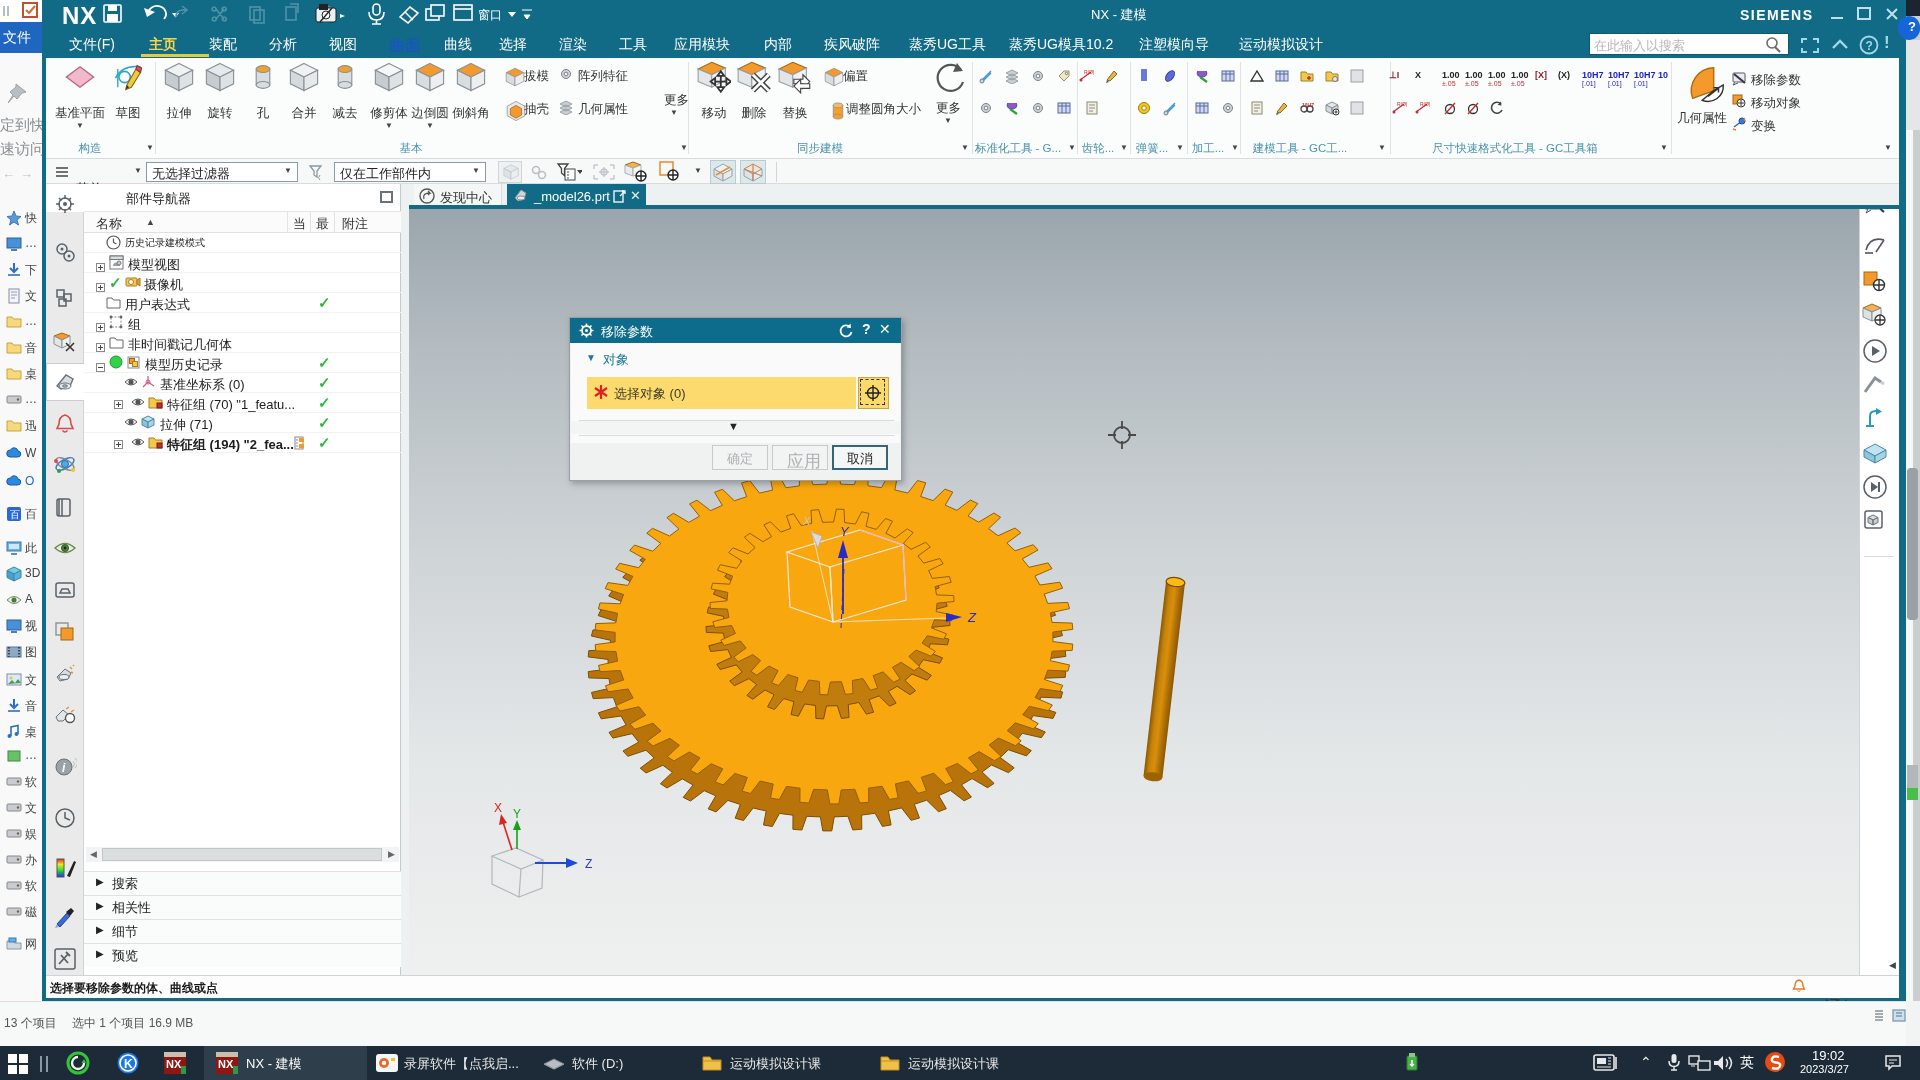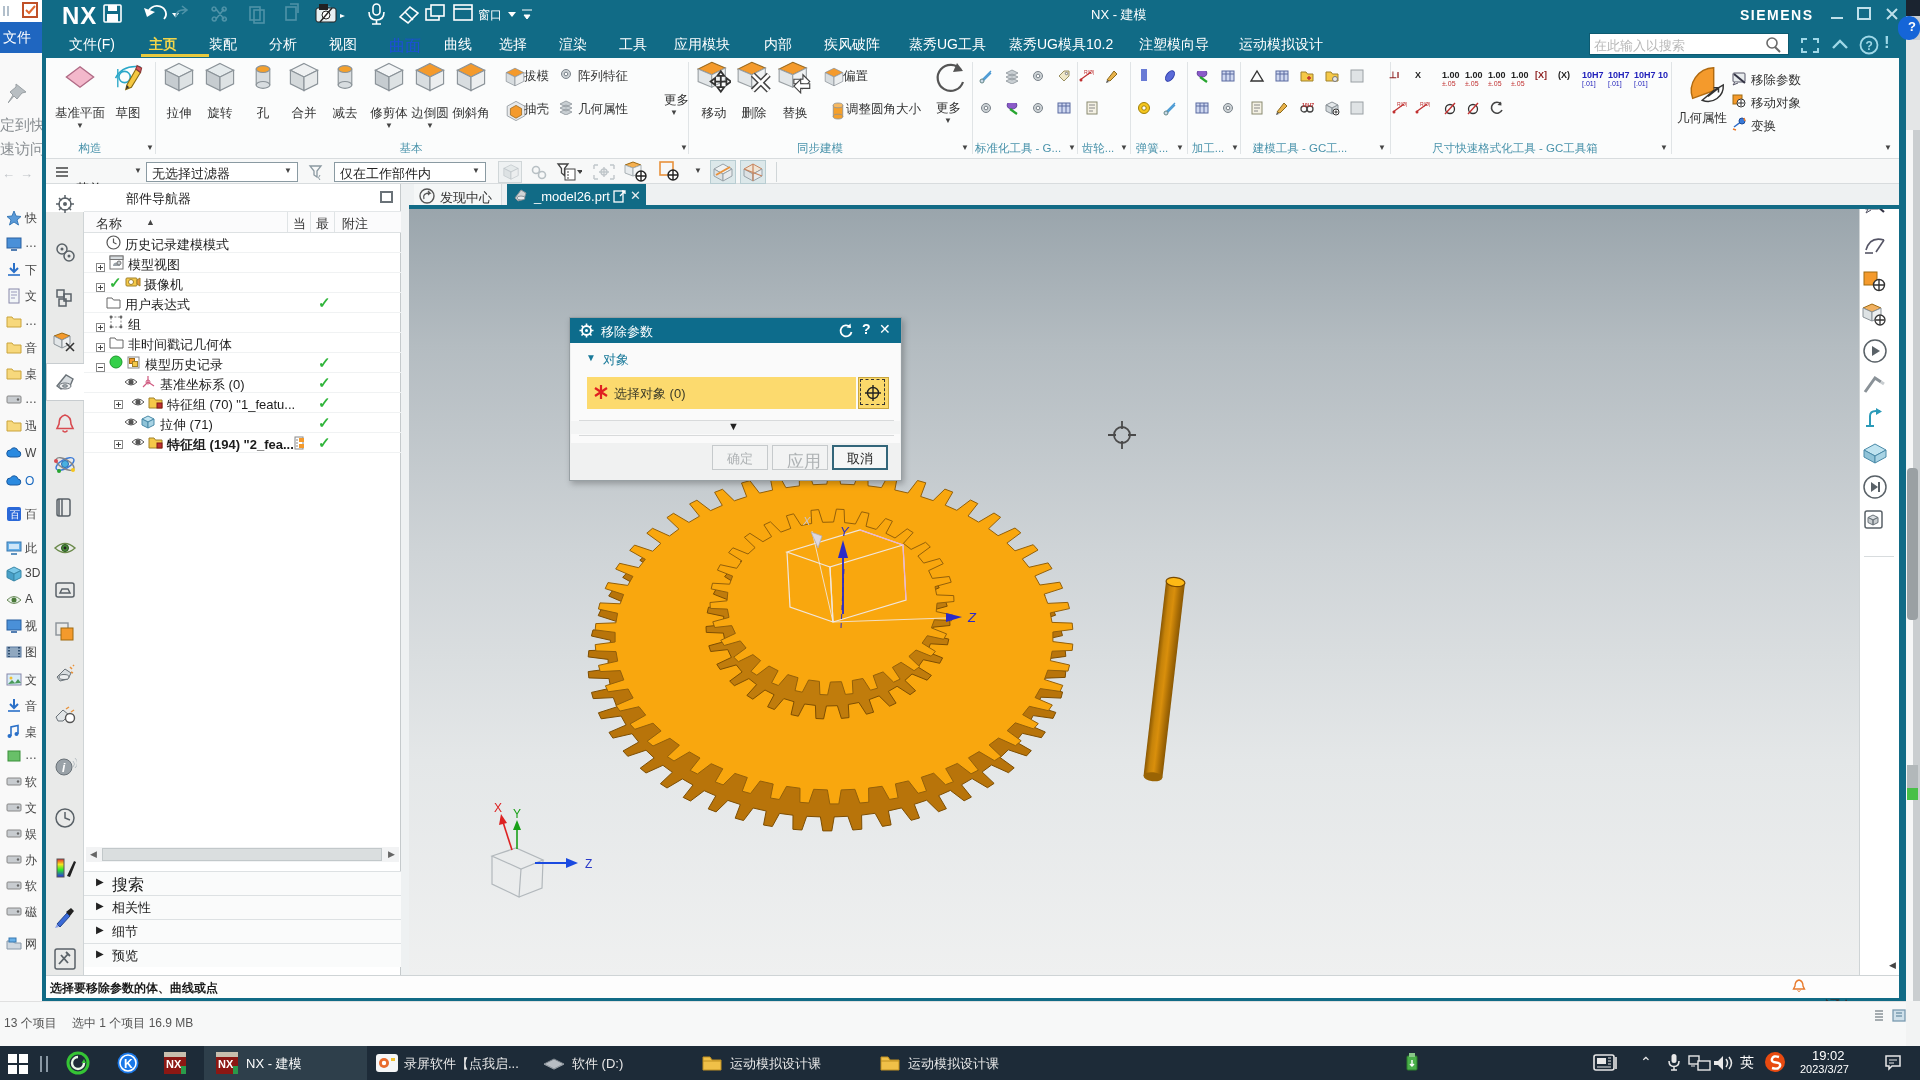--- a/index.html
+++ b/index.html
@@ -784,21 +784,21 @@
       <div class="tx" style="left:270px;top:215px;font-size:13px;color:#333;">最</div>
       <div class="tx" style="left:296px;top:215px;font-size:13px;color:#333;">附注</div>
       <div class="abs" style="left:241px;top:212px;width:1px;height:20px;background:#e0e4e6;"></div>
       <div class="abs" style="left:264px;top:212px;width:1px;height:20px;background:#e0e4e6;"></div>
       <div class="abs" style="left:288px;top:212px;width:1px;height:20px;background:#e0e4e6;"></div>
       <div class="abs" style="left:38px;top:252px;width:317px;height:1px;background:#f0f2f3;"></div>
       <div class="icn" style="left:60px;top:235px;"><svg width="15" height="15" viewBox="0 0 15 15">
           <circle cx="7.5" cy="7.5" r="6.5" fill="#fff" stroke="#555" stroke-width="1.2"></circle>
           <path d="M7.5 3.5 v4 l3 1.5" stroke="#555" fill="none" stroke-width="1.2"></path>
         </svg></div>
-      <div class="tx" style="left:79px;top:236px;font-size:13px;color:#1b1b1b;">历史记录建模模式</div>
+      <div class="tx" style="left:79px;top:236px;font-size:10px;color:#1b1b1b;">历史记录建模模式</div>
       <div class="abs" style="left:38px;top:272px;width:317px;height:1px;background:#f0f2f3;"></div>
       <div class="icn" style="left:50px;top:258px;"><svg width="9" height="9" viewBox="0 0 9 9">
           <rect x="0.5" y="0.5" width="8" height="8" fill="#fff" stroke="#888"></rect>
           <path d="M2 4.5 h5 M4.5 2 v5" stroke="#444"></path>
         </svg></div>
       <div class="icn" style="left:63px;top:255px;"><svg width="15" height="15" viewBox="0 0 15 15">
           <rect x="1" y="1" width="13" height="13" fill="#fff" stroke="#777"></rect>
           <rect x="1" y="1" width="13" height="3.5" fill="#d8dde0" stroke="#777"></rect>
           <path d="M4 11 a3.5 3.5 0 0 1 7 0z" fill="#9aa2a8"></path>
           <circle cx="10" cy="8" r="2" fill="#c8cdd0" stroke="#777"></circle>
@@ -917,21 +917,21 @@
           <rect x="5" y="2" width="5" height="4" fill="#f49a2c"></rect>
           <rect x="5" y="8" width="5" height="4" fill="#f49a2c"></rect>
           <path d="M2 4 h2 M2 7 h2 M2 10 h2" stroke="#888"></path>
         </svg></div>
       <div class="abs" style="left:40px;top:847px;width:313px;height:15px;background:#f2f3f4;"></div>
       <div class="tx" style="left:44px;top:849px;font-size:9px;color:#666;">◀</div>
       <div class="tx" style="left:342px;top:849px;font-size:9px;color:#666;">▶</div>
       <div class="abs" style="left:56px;top:848px;width:280px;height:13px;background:#dadedf;border:1px solid #c2c8ca;"></div>
       <div class="abs" style="left:38px;top:871px;width:317px;height:24px;background:#fafbfb;border-top:1px solid #dde1e3;"></div>
       <div class="tx" style="left:50px;top:876px;font-size:10px;color:#222;">▶</div>
-      <div class="tx" style="left:66px;top:875px;font-size:16px;color:#222;">搜索</div>
+      <div class="tx" style="left:66px;top:875px;font-size:13px;color:#222;">搜索</div>
       <div class="abs" style="left:38px;top:895px;width:317px;height:24px;background:#fafbfb;border-top:1px solid #dde1e3;"></div>
       <div class="tx" style="left:50px;top:900px;font-size:10px;color:#222;">▶</div>
       <div class="tx" style="left:66px;top:899px;font-size:13px;color:#222;">相关性</div>
       <div class="abs" style="left:38px;top:919px;width:317px;height:24px;background:#fafbfb;border-top:1px solid #dde1e3;"></div>
       <div class="tx" style="left:50px;top:924px;font-size:10px;color:#222;">▶</div>
       <div class="tx" style="left:66px;top:923px;font-size:13px;color:#222;">细节</div>
       <div class="abs" style="left:38px;top:943px;width:317px;height:24px;background:#fafbfb;border-top:1px solid #dde1e3;"></div>
       <div class="tx" style="left:50px;top:948px;font-size:10px;color:#222;">▶</div>
       <div class="tx" style="left:66px;top:947px;font-size:13px;color:#222;">预览</div>
       <div class="abs" style="left:363px;top:209px;width:1490px;height:766px;background:linear-gradient(180deg,#9aa5ac 0%,#b4bcc1 18%,#cfd4d7 45%,#e4e7e8 72%,#eff0f0 100%);"></div>

